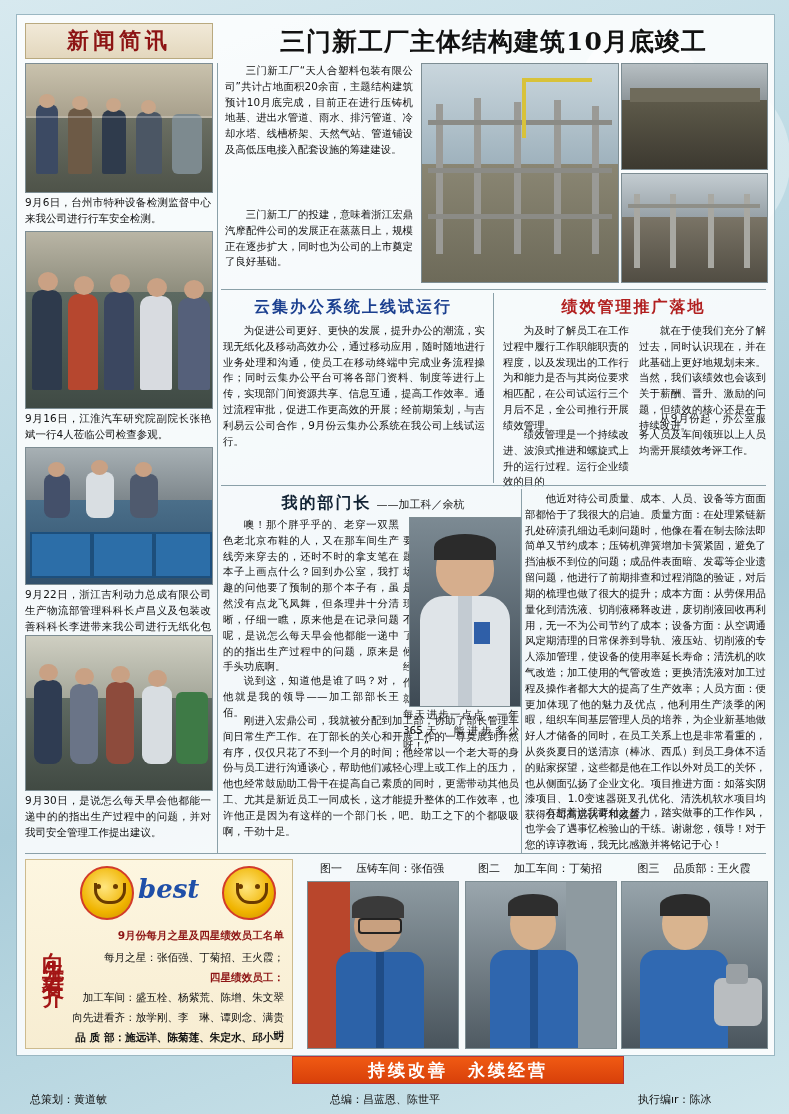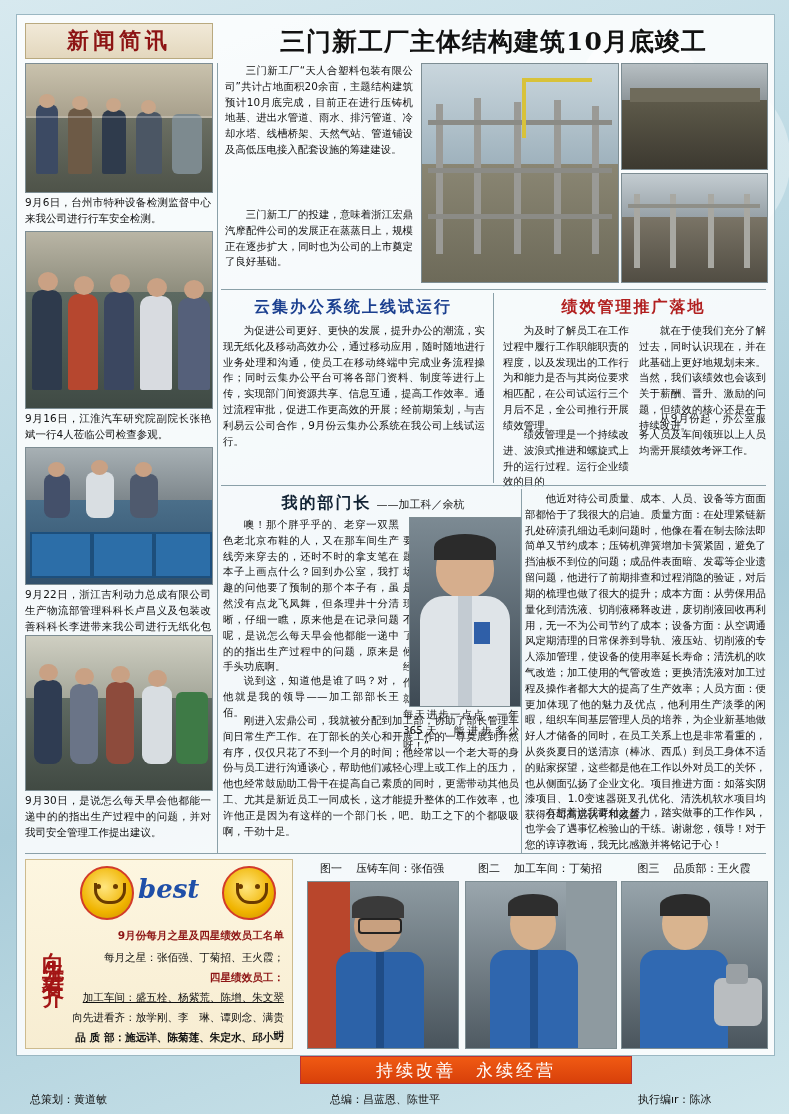--- a/index.html
+++ b/index.html
@@ -50,23 +50,23 @@
     font-family:"DejaVu Serif","Liberation Serif",serif;
     letter-spacing:1px;
   }
   .sec-title{
     text-align:center;font-size:16px;font-weight:bold;color:#1b3f8f;
     font-family:"DejaVu Serif","Liberation Serif",serif;letter-spacing:2px;
   }
   .sec-title.red{color:#b12020;}
   .sec-title.dark{color:#123;}
   .slogan{
-    position:absolute;left:300px;top:1056px;width:330px;height:26px;
+    position:absolute;left:292px;top:1056px;width:330px;height:26px;
     background:linear-gradient(#f05a13,#d8400a);
-    color:#fff;font-size:17px;font-weight:normal;text-align:center;line-height:26px;
+    color:#fff;font-size:17px;font-weight:bold;text-align:center;line-height:26px;
     letter-spacing:3px;font-family:"DejaVu Serif","Liberation Serif",serif;
     border:1px solid #b33;
   }
   .credit{position:absolute;font-size:11px;color:#111;}
   .award-left{
     position:absolute;left:0;top:836px;width:266px;height:188px;
     background:linear-gradient(#fdf6e0,#f7edd2);border:1px solid #cdbb8e;
   }
   .vert-red{
     position:absolute;left:6px;top:6px;width:34px;height:176px;
@@ -249,21 +249,21 @@
         </div>
         <div class="best-logo" style="left:112px;top:14px;">best</div>
         <div class="star-badge" style="left:196px;top:6px;">
           <div class="badge-dot" style="left:14px;top:16px;"></div>
           <div class="badge-dot" style="left:31px;top:16px;"></div>
         </div>
 
         <div class="award-list" style="position:absolute;left:46px;top:66px;width:212px;font-weight:bold;color:#8d1414;">9月份每月之星及四星绩效员工名单</div>
         <div class="award-list" style="position:absolute;left:46px;top:88px;width:212px;">每月之星：张佰强、丁菊招、王火霞；</div>
         <div class="award-list" style="position:absolute;left:46px;top:108px;width:212px;color:#8d1414;font-weight:bold;">四星绩效员工：</div>
-        <div class="award-list" style="position:absolute;left:46px;top:128px;width:212px;text-decoration:underline;">加工车间：盛五栓、杨紫荒、陈增、朱文翠</div>
+        <div class="award-list" style="position:absolute;left:46px;top:128px;width:212px;">加工车间：盛五栓、杨紫荒、陈增、朱文翠</div>
         <div class="award-list" style="position:absolute;left:46px;top:148px;width:212px;">向先进看齐：放学刚、李　琳、谭则念、满贵明</div>
         <div class="award-list" style="position:absolute;left:46px;top:168px;width:212px;font-weight:bold;">品 质 部：施远详、陈菊莲、朱定水、邱小巧</div>
       </div>
 
       <div style="position:absolute;left:282px;top:838px;width:150px;text-align:center;font-size:11px;">
         <span>图一</span>
         <span>&nbsp;&nbsp;</span>
         <span>压铸车间：张佰强</span>
       </div>
       <div style="position:absolute;left:440px;top:838px;width:150px;text-align:center;font-size:11px;">

